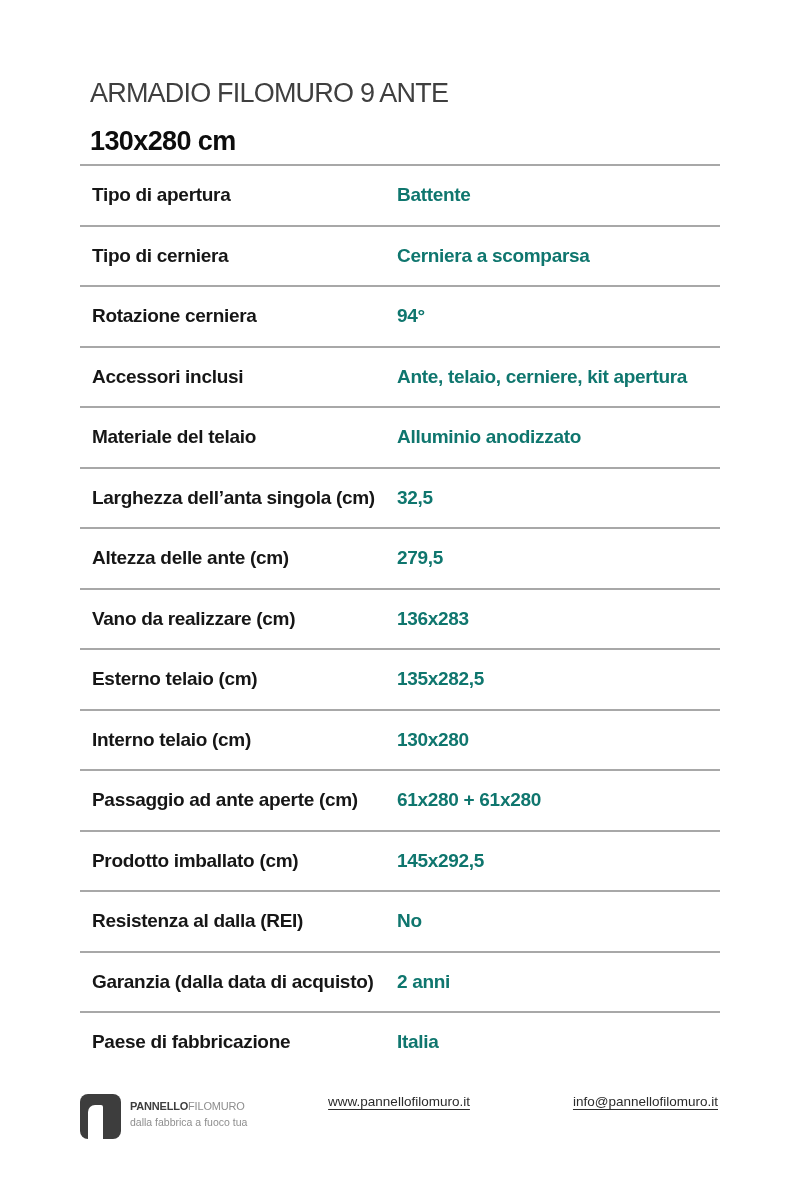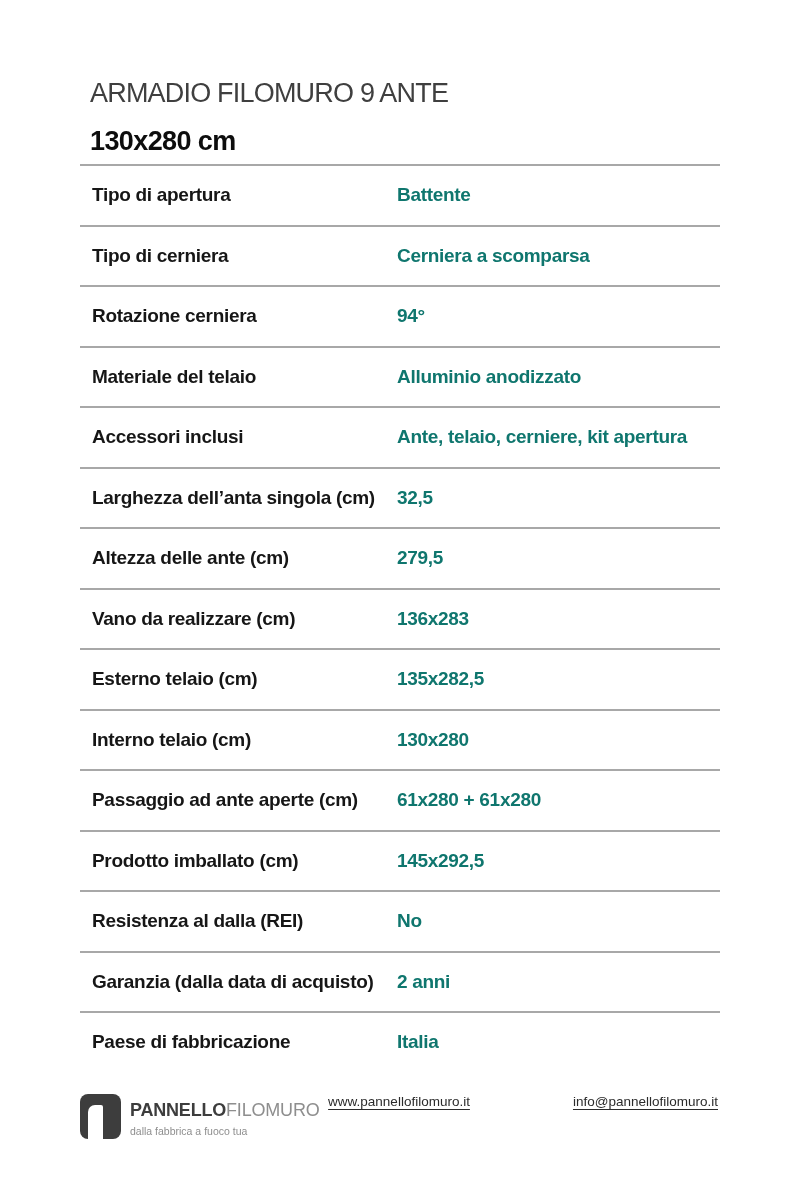--- a/index.html
+++ b/index.html
@@ -41,21 +41,21 @@
   .brand { position:absolute; left:0; top:0; display:flex; }
   .logo-mark {
     width:41px; height:45px; background:#3d3d3d; border-radius:8px;
     position:relative; flex:0 0 auto;
   }
   .logo-door {
     position:absolute; left:8px; top:11px; width:15px; height:37px;
     background:#ffffff; border-radius:7px 2px 0 0; display:block;
   }
   .brand-text { margin-left:9px; padding-top:6px; }
-  .brand-name { font-size:18px; letter-spacing:-0.2px; line-height:1.2; white-space:nowrap; }
+  .brand-name { font-size:11px; letter-spacing:-0.2px; line-height:1.2; white-space:nowrap; }
   .brand-name .bold-part { font-weight:700; color:#3d3d3d; }
   .brand-name .light-part { font-weight:400; color:#8e8e8e; }
   .brand-tagline { font-size:10.5px; color:#8e8e8e; margin-top:3px; white-space:nowrap; }
 
   .footer-link {
     position:absolute; top:0; font-size:13.5px; color:#2b2b2b;
     text-decoration:underline; text-underline-offset:3px; white-space:nowrap;
     cursor:pointer;
   }
   .website-link { left:319px; transform:translateX(-50%); }
@@ -78,26 +78,26 @@
     </div>
     <div class="row">
       <span class="label">Tipo di cerniera</span>
       <span class="value">Cerniera a scomparsa</span>
     </div>
     <div class="row">
       <span class="label">Rotazione cerniera</span>
       <span class="value">94°</span>
     </div>
     <div class="row">
+      <span class="label">Accessori inclusi</span>
+      <span class="value">Ante, telaio, cerniere, kit apertura</span>
+    </div>
+    <div class="row">
       <span class="label">Materiale del telaio</span>
       <span class="value">Alluminio anodizzato</span>
-    </div>
-    <div class="row">
-      <span class="label">Accessori inclusi</span>
-      <span class="value">Ante, telaio, cerniere, kit apertura</span>
     </div>
     <div class="row">
       <span class="label">Larghezza dell’anta singola (cm)</span>
       <span class="value">32,5</span>
     </div>
     <div class="row">
       <span class="label">Altezza delle ante (cm)</span>
       <span class="value">279,5</span>
     </div>
     <div class="row">

